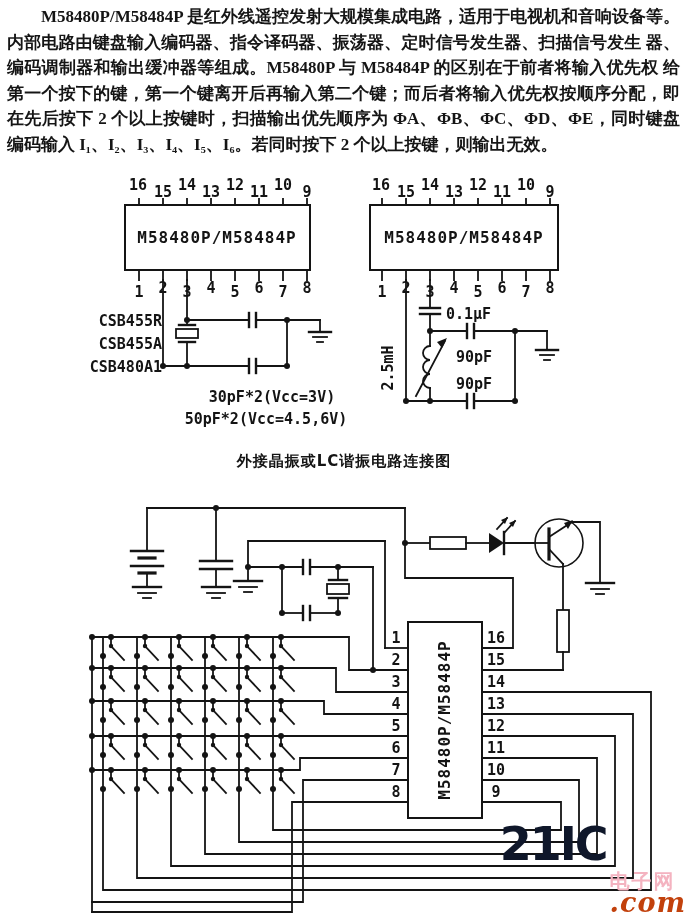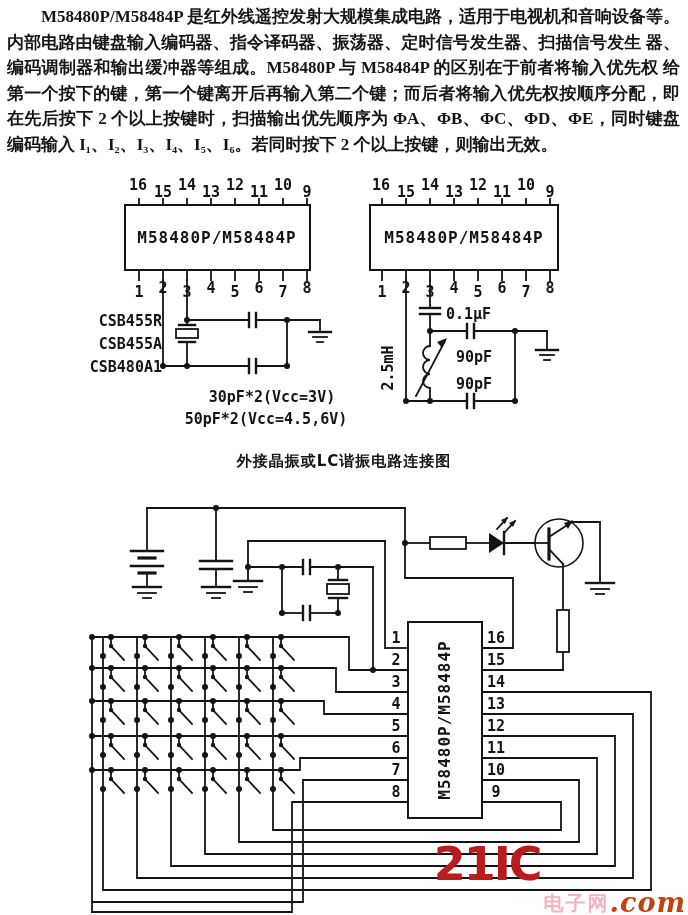--- a/index.html
+++ b/index.html
@@ -29,24 +29,24 @@
     fill:#141414;font-family:"DejaVu Sans Mono","Liberation Mono",monospace;
     font-weight:bold;font-size:15px;
   }
   svg text.cjk{font-family:"DejaVu Sans","Liberation Sans",sans-serif;font-size:15px;letter-spacing:1px;}
   svg text.chip{font-size:16px;letter-spacing:1px;}
   .watermark{
     position:absolute;right:2px;bottom:1px;display:flex;align-items:flex-start;gap:3px;
     font-weight:bold;z-index:5;pointer-events:none;
   }
   .wm-big{
-    font-size:46px;line-height:42px;letter-spacing:-2px;color:#b91c1c;
+    font-size:46px;line-height:42px;letter-spacing:-2px;color:#0f172a;
     font-family:"DejaVu Sans","Liberation Sans",sans-serif;
   }
-  .wm-col{display:flex;align-items:center;margin-top:48px;}
+  .wm-col{display:flex;flex-direction:column;align-items:flex-start;margin-top:48px;}
   .wm-cn{font-size:20px;line-height:20px;letter-spacing:2px;color:#f4b3c0;
     font-family:"DejaVu Sans","Liberation Sans",sans-serif;}
   .wm-com{font-size:27px;line-height:23px;font-style:italic;color:#c2410c;
     font-family:"DejaVu Serif","Liberation Serif",serif;letter-spacing:1px;}
 </style>
 </head>
 <body>
 
 <p class="intro">M58480P/M58484P 是红外线遥控发射大规模集成电路，适用于电视机和音响设备等。内部电路由键盘输入编码器、指令译码器、振荡器、定时信号发生器、扫描信号发生 器、编码调制器和输出缓冲器等组成。M58480P 与 M58484P 的区别在于前者将输入优先权 给第一个按下的键，第一个键离开后再输入第二个键；而后者将输入优先权按顺序分配，即在先后按下 2 个以上按键时，扫描输出优先顺序为 ΦA、ΦB、ΦC、ΦD、ΦE，同时键盘编码输入 I₁、I₂、I₃、I₄、I₅、I₆。若同时按下 2 个以上按键，则输出无效。</p>
 

